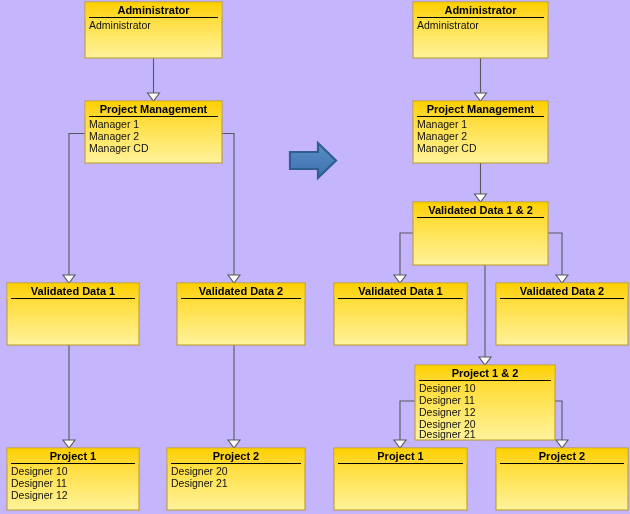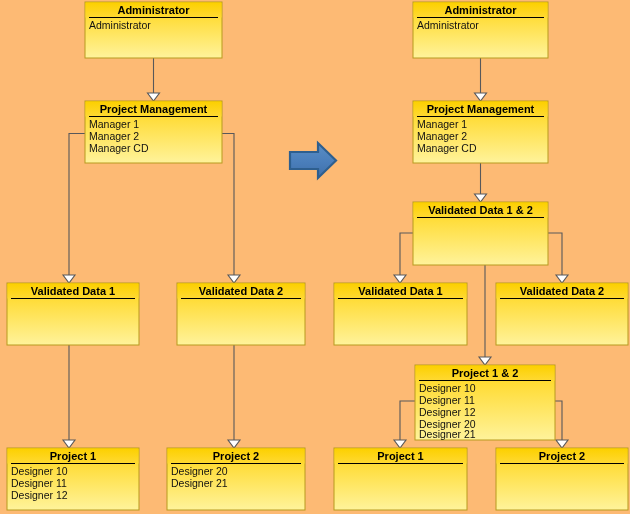--- a/index.html
+++ b/index.html
@@ -10,21 +10,21 @@
   body {
     width: 630px;
     height: 514px;
     font-family: "Liberation Sans", sans-serif;
     overflow: hidden;
   }
   #diagram-root {
     position: relative;
     width: 630px;
     height: 514px;
-    background: #fdba74;
+    background: #c4b5fd;
   }
   svg.canvas {
     position: absolute;
     left: 0;
     top: 0;
     width: 630px;
     height: 514px;
     display: block;
   }
   .uml-title {

